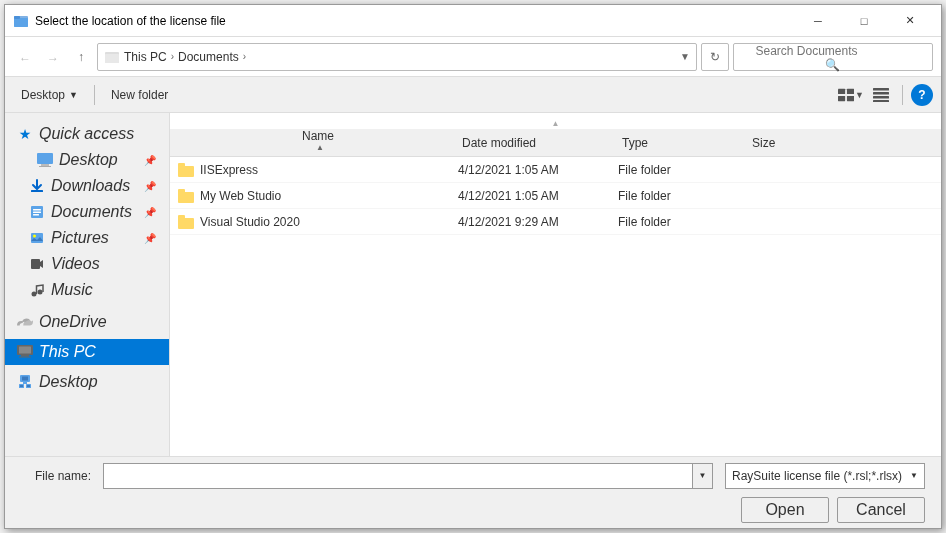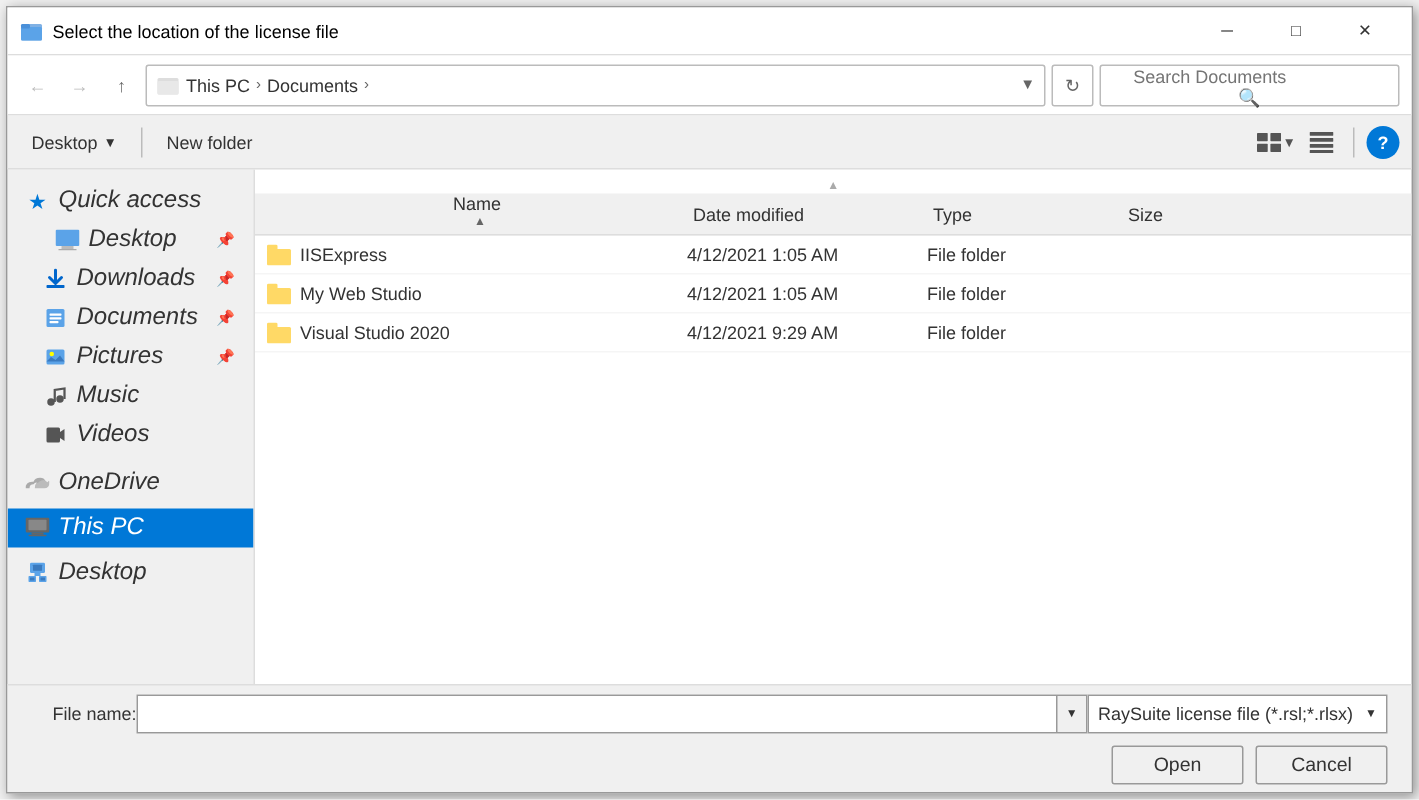--- a/index.html
+++ b/index.html
@@ -352,21 +352,21 @@
       border-top: 1px solid #ddd;
       display: flex;
       flex-direction: column;
       justify-content: center;
       padding: 8px 16px;
       gap: 8px;
     }
     .filename-row {
       display: flex;
       align-items: center;
-      gap: 0;
+      gap: 12px;
     }
     .filename-label {
       font-size: 12px;
       color: #333;
       width: 70px;
       text-align: right;
     }
     .filename-input-wrapper {
       flex: 1;
       display: flex;
@@ -417,21 +417,21 @@
       align-items: center;
       justify-content: flex-end;
       gap: 8px;
     }
     .action-btn {
       width: 88px;
       height: 26px;
       border: 1px solid #999;
       background: #f0f0f0;
       cursor: pointer;
-      font-size: 13px;
+      font-size: 16px;
       color: #333;
       border-radius: 2px;
       display: flex;
       align-items: center;
       justify-content: center;
     }
     .action-btn.primary {
       background: #f0f0f0;
     }
 
@@ -569,35 +569,35 @@
             <circle cx="4.5" cy="5" r="1.5" fill="yellow"></circle>
             <path d="M1 10 L4 7 L7 9 L10 6 L13 10 Z" fill="#3a7abf"></path>
           </svg>
         </span>
         <span class="sidebar-label">Pictures</span>
         <span class="sidebar-pin">📌</span>
       </div>
       <div class="sidebar-item" style="padding-left:24px">
         <span class="sidebar-icon">
           <svg width="14" height="14" viewBox="0 0 14 14">
+            <rect x="1" y="2" width="9" height="10" rx="1" fill="#555"></rect>
+            <path d="M10 5 L13 3 L13 11 L10 9 Z" fill="#555"></path>
+          </svg>
+        </span>
+        <span class="sidebar-label">Videos</span>
+      </div>
+      <div class="sidebar-item" style="padding-left:24px">
+        <span class="sidebar-icon">
+          <svg width="14" height="14" viewBox="0 0 14 14">
             <circle cx="4" cy="11" r="2.5" fill="#555"></circle>
             <circle cx="10" cy="9" r="2.5" fill="#555"></circle>
             <path d="M6.5 11 L6.5 3 L13 2 L13 9" stroke="#555" stroke-width="1.5" fill="none"></path>
           </svg>
         </span>
         <span class="sidebar-label">Music</span>
-      </div>
-      <div class="sidebar-item" style="padding-left:24px">
-        <span class="sidebar-icon">
-          <svg width="14" height="14" viewBox="0 0 14 14">
-            <rect x="1" y="2" width="9" height="10" rx="1" fill="#555"></rect>
-            <path d="M10 5 L13 3 L13 11 L10 9 Z" fill="#555"></path>
-          </svg>
-        </span>
-        <span class="sidebar-label">Videos</span>
       </div>
 
       <div style="height:6px"></div>
 
       <div class="sidebar-item">
         <span class="sidebar-icon">
           <svg width="18" height="12" viewBox="0 0 18 12">
             <path d="M7 10 Q7 4 13 4 Q15 4 16.5 5.5 Q18 3 18 5.5 Q18 10 14 10 Z" fill="#bbb"></path>
             <path d="M0 10 Q0 5 5 5 Q5.5 5 6 5.1 Q7 2 11 2 Q14 2 15 4.5 Q12 3.5 9 6 Q7.5 5 6 7 Q3 7 3 10 Z" fill="#aaa"></path>
           </svg>

